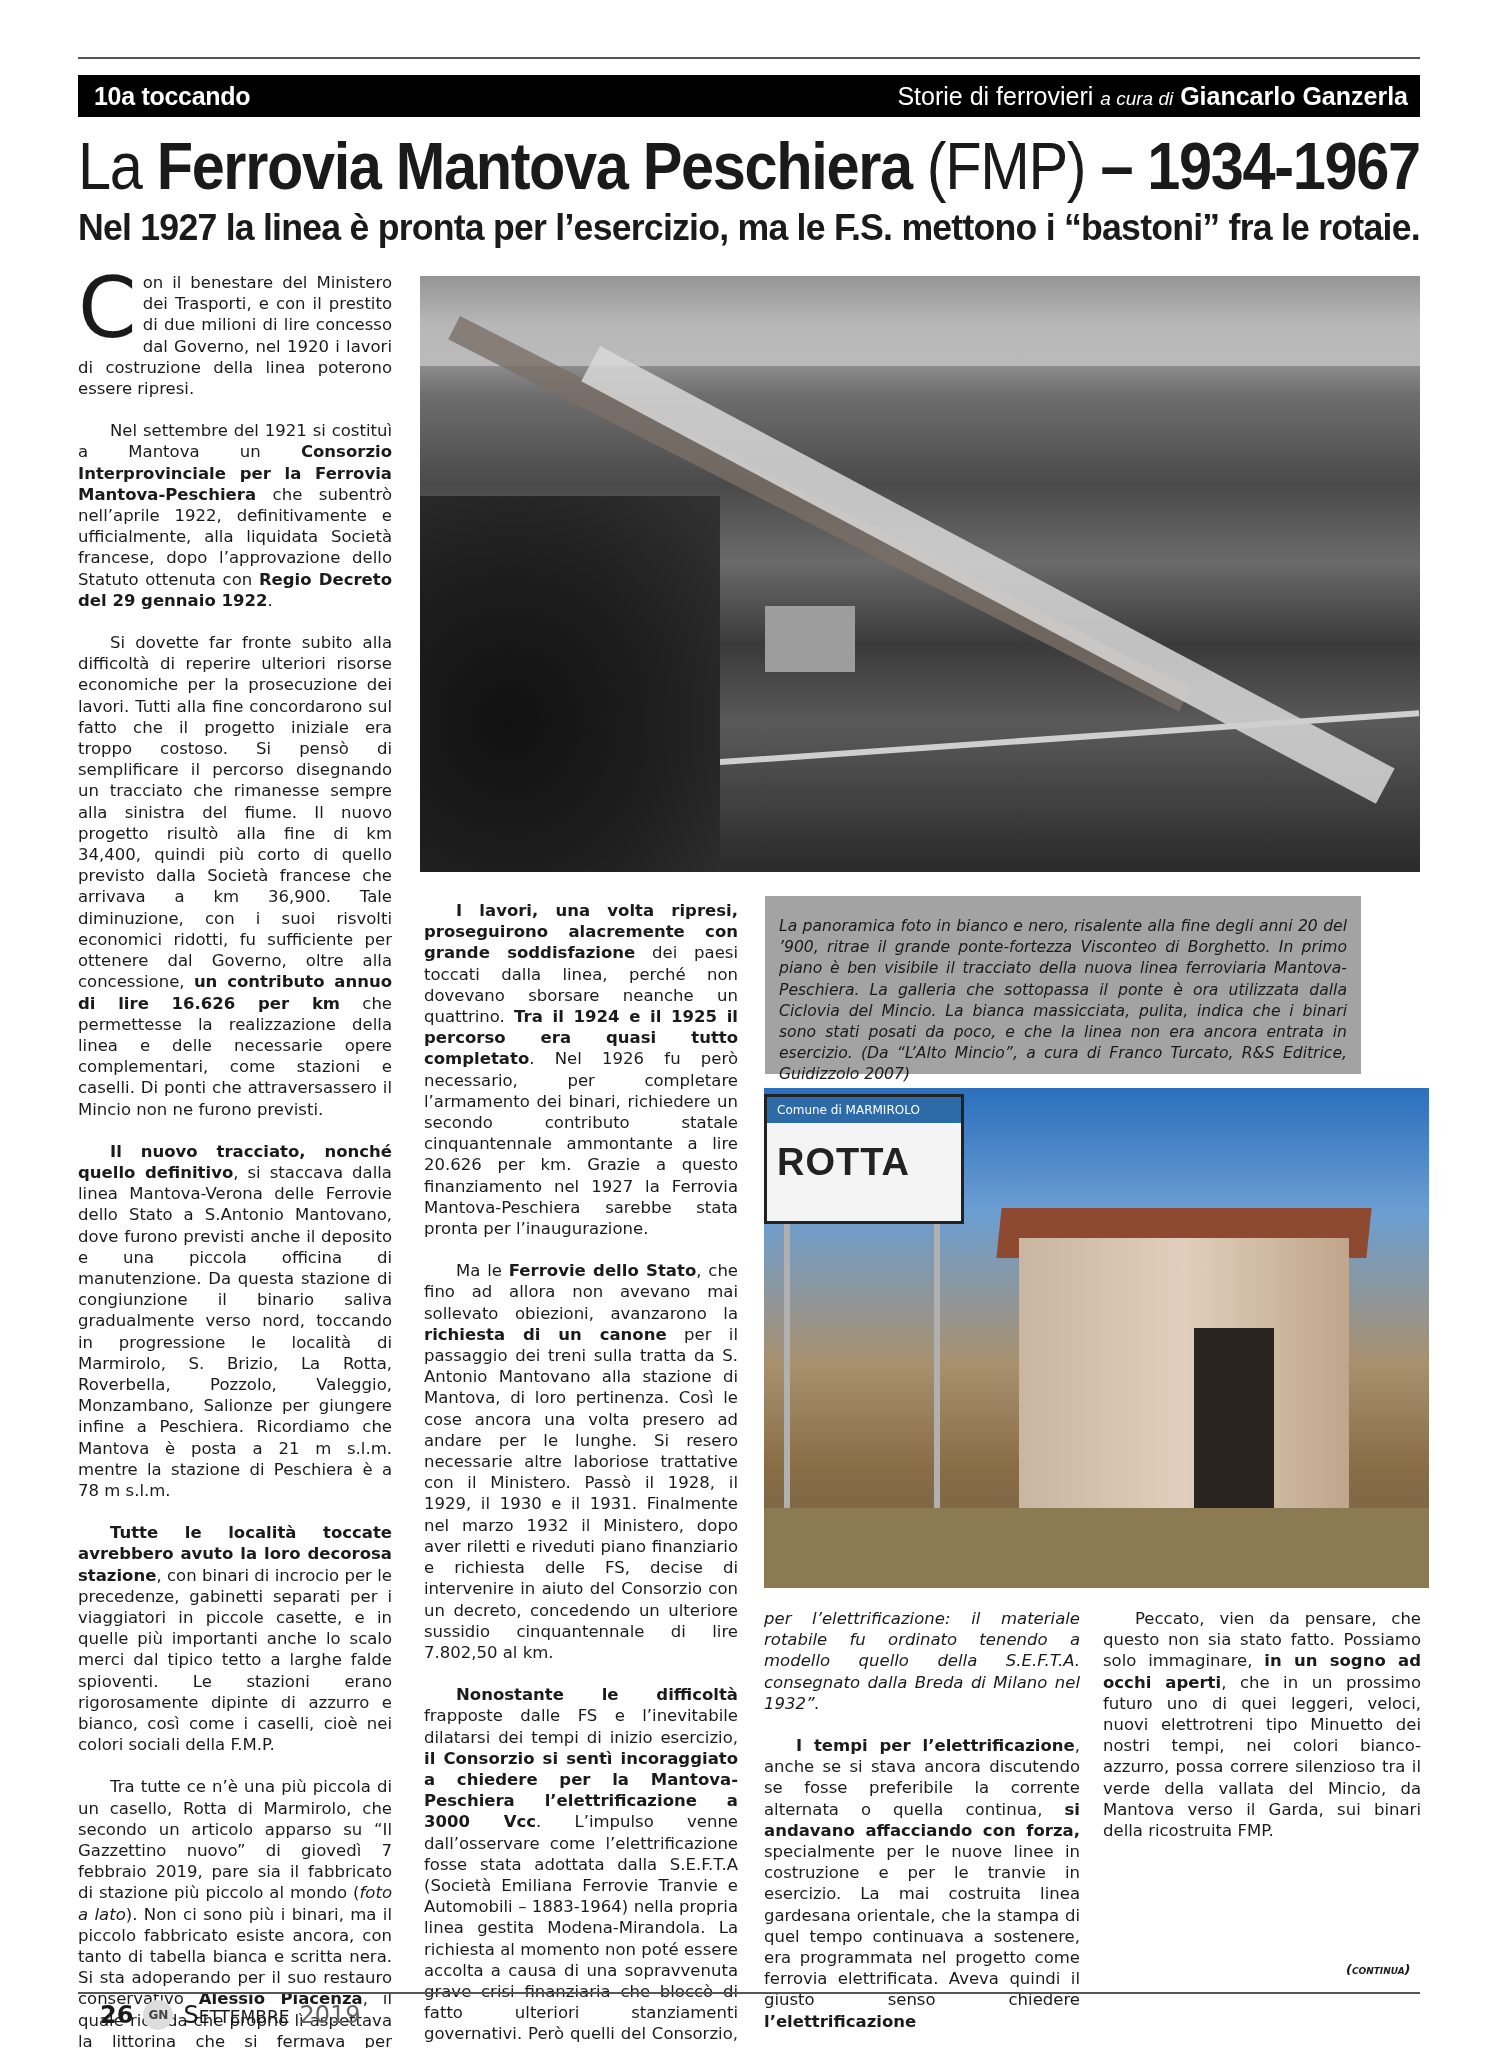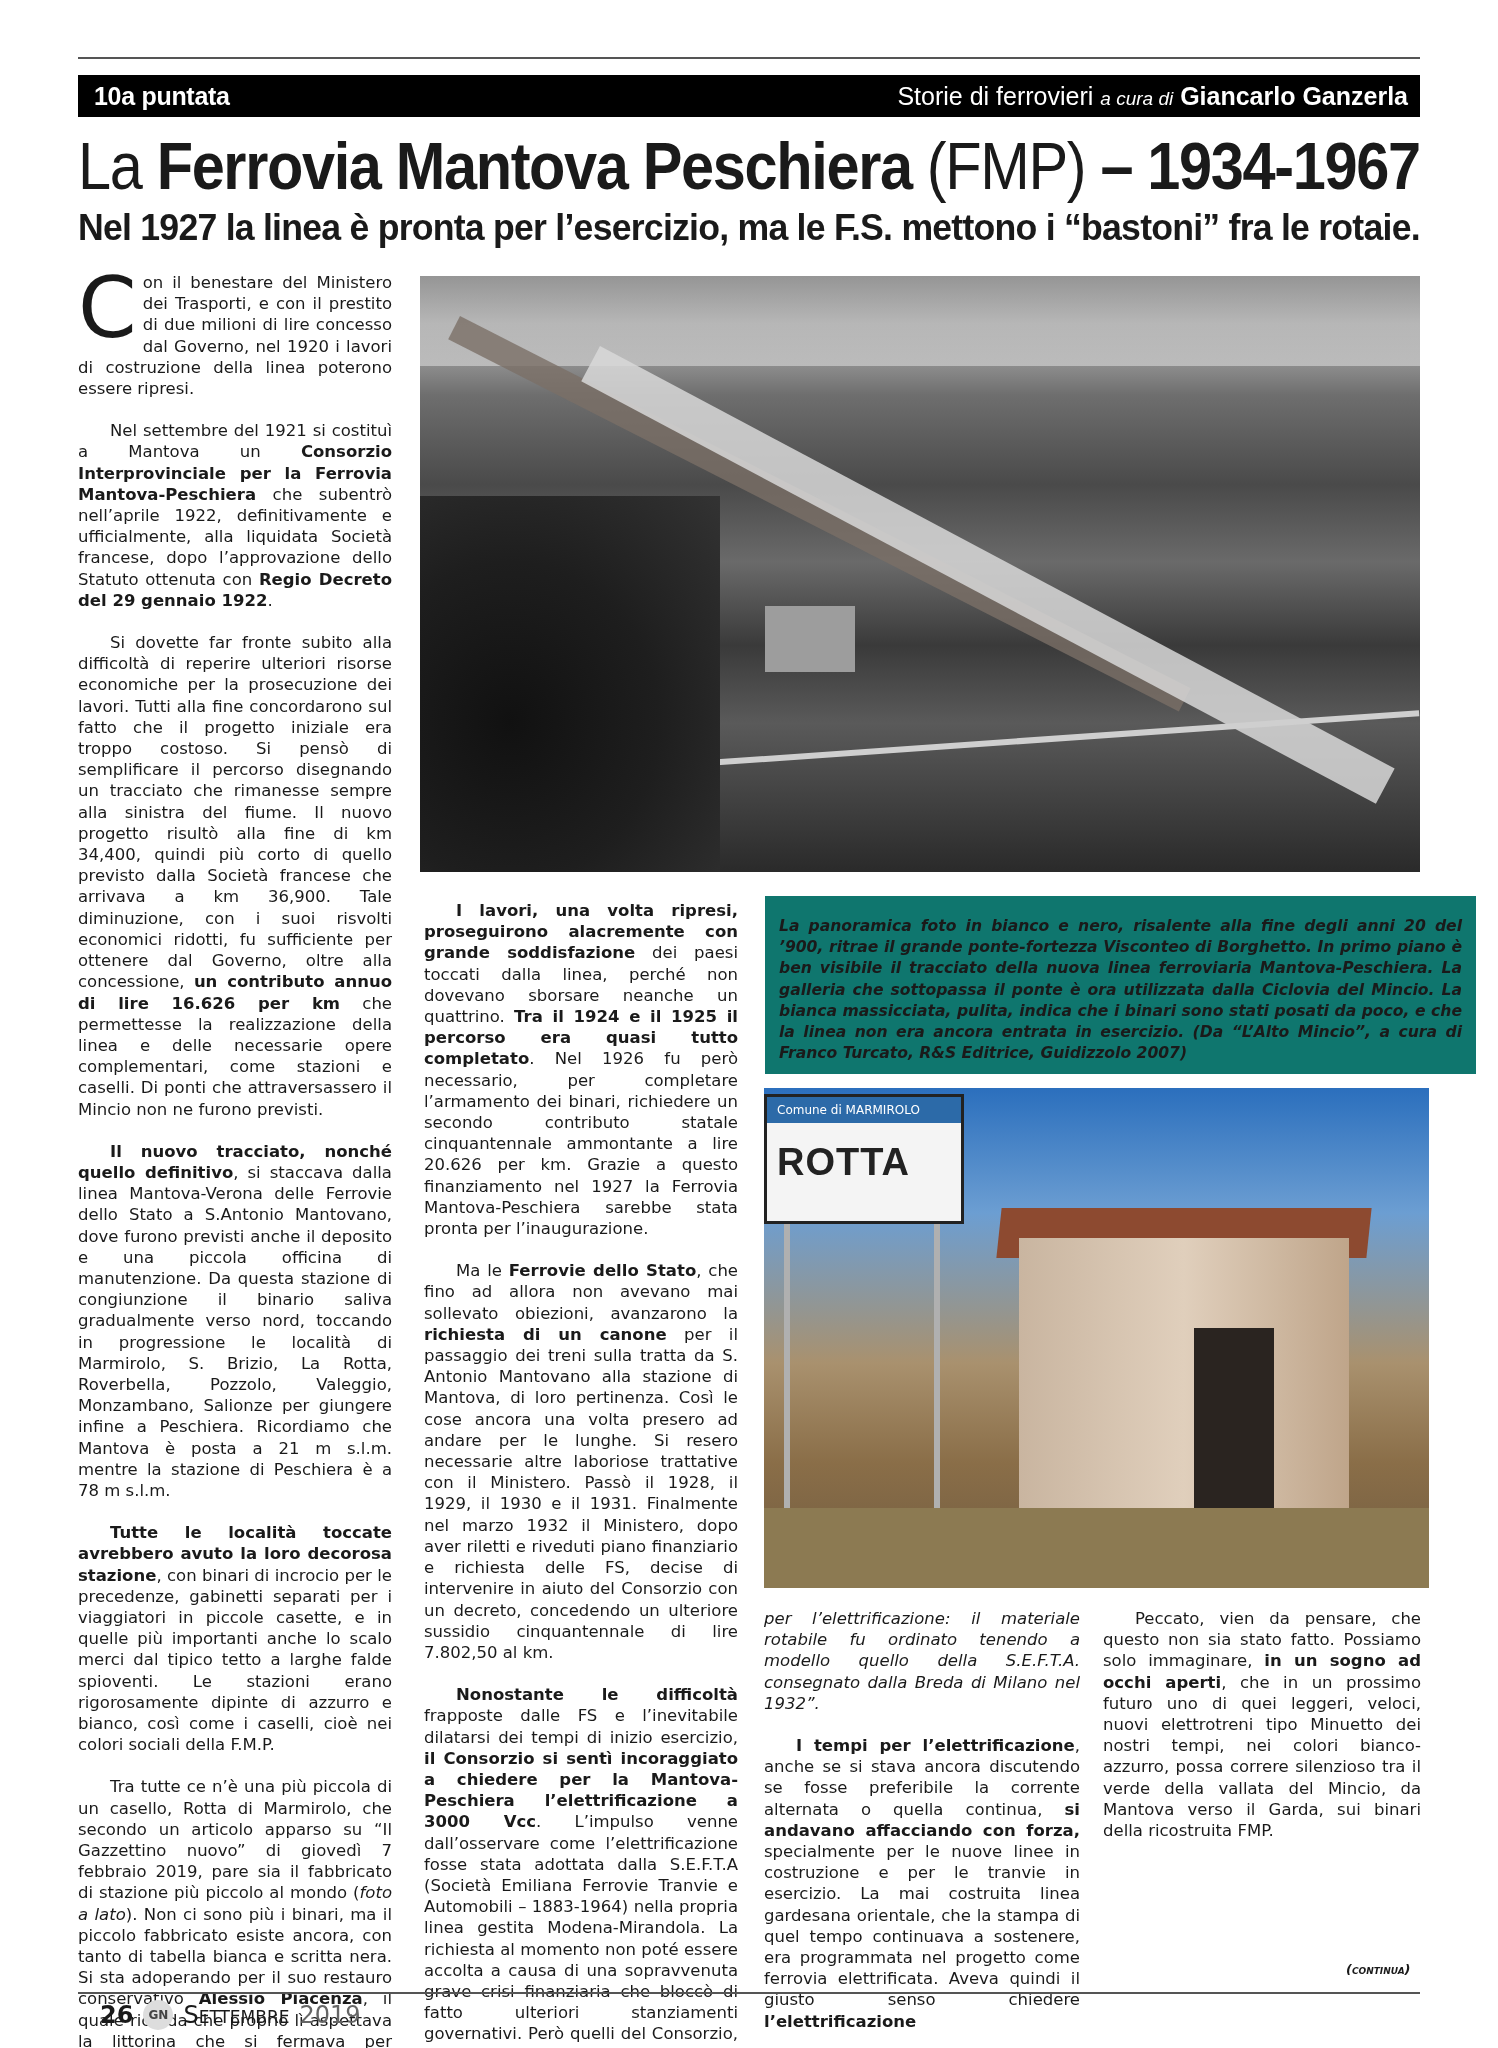--- a/index.html
+++ b/index.html
@@ -29,22 +29,22 @@
   #col3 { left:764px; top:1608px; width:316px; }
   #col4 { left:1103px; top:1608px; width:318px; }
   .photo1 { position:absolute; left:420px; top:276px; width:1000px; height:596px; overflow:hidden;
             background:linear-gradient(180deg,#8a8a8a 0%,#b8b8b8 8%,#6e6e6e 20%,#4a4a4a 35%,#6a6a6a 48%,#3a3a3a 62%,#5a5a5a 75%,#2a2a2a 100%); }
   .photo1 .road { position:absolute; left:180px; top:70px; width:900px; height:40px; background:#d8d8d8; transform:rotate(28deg); transform-origin:left top; opacity:.85; }
   .photo1 .wall { position:absolute; left:40px; top:40px; width:820px; height:26px; background:#7b6f66; transform:rotate(27deg); transform-origin:left top; opacity:.8; }
   .photo1 .field { position:absolute; left:0; top:0; width:100%; height:90px; background:linear-gradient(180deg,#9a9a9a,#cfcfcf); opacity:.7; }
   .photo1 .tree-left { position:absolute; left:0; top:220px; width:300px; height:376px; background:radial-gradient(ellipse at 30% 60%,#111 0%,#1e1e1e 50%,#333 100%); }
   .photo1 .house { position:absolute; left:345px; top:330px; width:90px; height:66px; background:#9d9d9d; }
   .photo1 .rail { position:absolute; left:260px; top:460px; width:740px; height:6px; background:#cfcfcf; transform:rotate(-4deg); }
-  .caption-box { position:absolute; left:765px; top:896px; width:711px; height:178px; background:#0f766e; box-sizing:border-box; padding:20px 14px 12px 14px;
-                 font-style:italic; font-size:15.6px; line-height:21.2px; text-align:justify;font-weight:bold; }
+  .caption-box { position:absolute; left:765px; top:896px; width:596px; height:178px; background:#a3a3a3; box-sizing:border-box; padding:20px 14px 12px 14px;
+                 font-style:italic; font-size:15.6px; line-height:21.2px; text-align:justify; }
   .photo2 { position:absolute; left:764px; top:1088px; width:656px; height:500px; overflow:hidden;
             background:linear-gradient(180deg,#2b6fbd 0%,#6c9ed2 25%,#a9916e 55%,#8a6e48 75%,#6f5a40 100%);padding-left:9px; }
   .photo2 .sign { position:absolute; left:0; top:6px; width:200px; height:130px; background:#f4f4f4; border:3px solid #222; box-sizing:border-box; }
   .photo2 .sign-top { position:absolute; left:0; top:0; width:100%; height:26px; background:#2c6aa8; color:#fff; font-size:12px; padding-left:10px; box-sizing:border-box; line-height:26px; }
   .photo2 .sign-text { position:absolute; left:10px; top:44px; font-family:"Liberation Sans", sans-serif; font-weight:bold; font-size:38px; color:#222; letter-spacing:1px; }
   .photo2 .pole { position:absolute; top:136px; width:6px; height:364px; background:#b0b0b0; }
   .photo2 .hut { position:absolute; left:255px; top:150px; width:330px; height:270px; background:linear-gradient(90deg,#c9b5a0,#e0cfbc 50%,#bfa58a); }
   .photo2 .roof { position:absolute; left:235px; top:120px; width:370px; height:50px; background:#8d4a30; transform:skewX(-6deg); }
   .photo2 .door { position:absolute; left:430px; top:240px; width:80px; height:180px; background:#2a2420; }
   .photo2 .ground { position:absolute; left:0; top:420px; width:100%; height:80px; background:#8c7a52; }
@@ -56,21 +56,21 @@
   .footer .month { font-variant:small-caps; }
   .footer .year { color:#666; font-weight:normal; }
   .continua { position:absolute; left:1346px; top:1962px; font-style:italic; font-weight:bold; font-size:13px; font-variant:small-caps; }
 </style>
 </head>
 <body>
 
 <div class="topline"></div>
 
 <div class="banner">
-  <span class="left">10a puntata</span>
+  <span class="left">10a toccando</span>
   <span class="right">
     <b>Storie di ferrovieri</b>
     <i>a cura di</i>
     <span class="author">Giancarlo Ganzerla</span>
   </span>
 </div>
 
 <h1 style="transform-origin: left top; transform: scaleX(0.901276);">
   <span class="light">La</span>
   <span class="bold">Ferrovia Mantova Peschiera</span>

